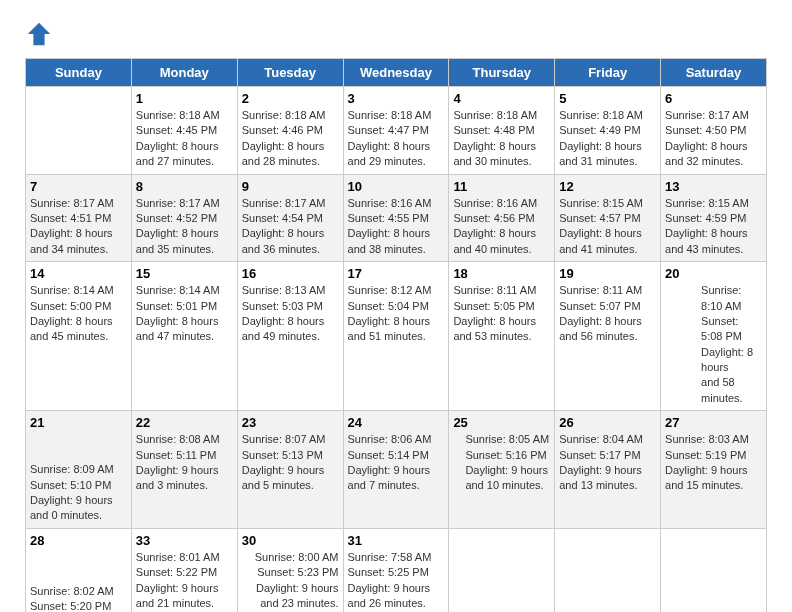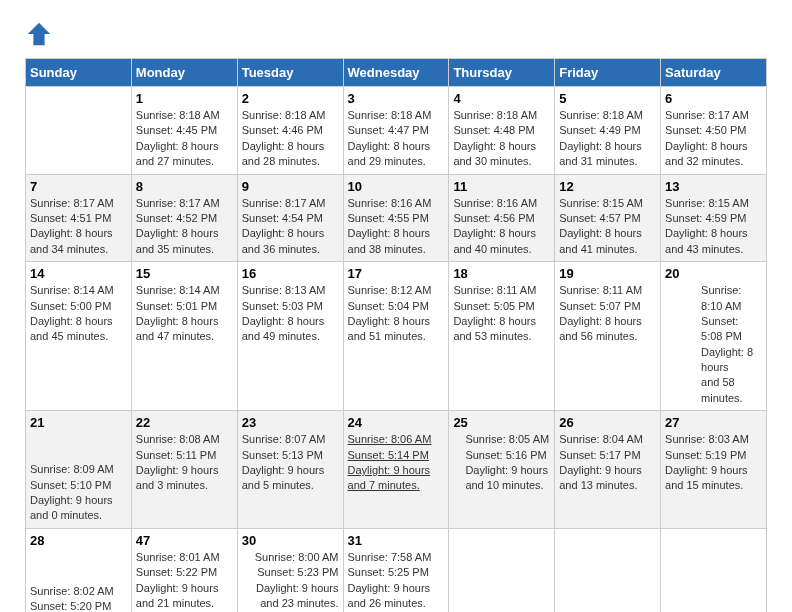--- a/index.html
+++ b/index.html
@@ -32,21 +32,21 @@
     .title-block h2 { font-size: 16px; color: #555; font-weight: normal; }
     table {
       width: 100%;
       border-collapse: collapse;
       font-size: 11px;
     }
     thead tr th {
       background-color: #2a6db5;
       color: #fff;
       padding: 6px 4px;
-      text-align: left;
+      text-align: center;
       font-size: 13px;
       font-weight: bold;
       border: 1px solid #ccc;
     }
     tbody tr td {
       border: 1px solid #ccc;
       vertical-align: top;
       padding: 4px 4px;
       min-height: 70px;
       width: calc(100% / 7);
@@ -253,21 +253,21 @@
         </td>
         <td>
           <span class="day-num">23</span>
           <div class="day-info" style="white-space: pre-line;">Sunrise: 8:07 AM
 Sunset: 5:13 PM
 Daylight: 9 hours
 and 5 minutes.</div>
         </td>
         <td>
           <span class="day-num">24</span>
-          <div class="day-info" style="white-space: pre-line; text-decoration: underline;">Sunrise: 8:06 AM
+          <div class="day-info" style="white-space: pre-line;">Sunrise: 8:06 AM
 Sunset: 5:14 PM
 Daylight: 9 hours
 and 7 minutes.</div>
         </td>
         <td>
           <span class="day-num">25</span>
           <div class="day-info" style="white-space: pre-line; margin-left: 12px;">Sunrise: 8:05 AM
 Sunset: 5:16 PM
 Daylight: 9 hours
 and 10 minutes.</div>
@@ -289,21 +289,21 @@
       </tr>
       <tr>
         <td>
           <span class="day-num">28</span>
           <div class="day-info" style="white-space: pre-line; margin-top: 36px;">Sunrise: 8:02 AM
 Sunset: 5:20 PM
 Daylight: 9 hours
 and 18 minutes.</div>
         </td>
         <td>
-          <span class="day-num">47</span>
+          <span class="day-num">33</span>
           <div class="day-info" style="white-space: pre-line;">Sunrise: 8:01 AM
 Sunset: 5:22 PM
 Daylight: 9 hours
 and 21 minutes.</div>
         </td>
         <td>
           <span class="day-num">30</span>
           <div class="day-info" style="white-space: pre-line; text-align: right;">Sunrise: 8:00 AM
 Sunset: 5:23 PM
 Daylight: 9 hours

